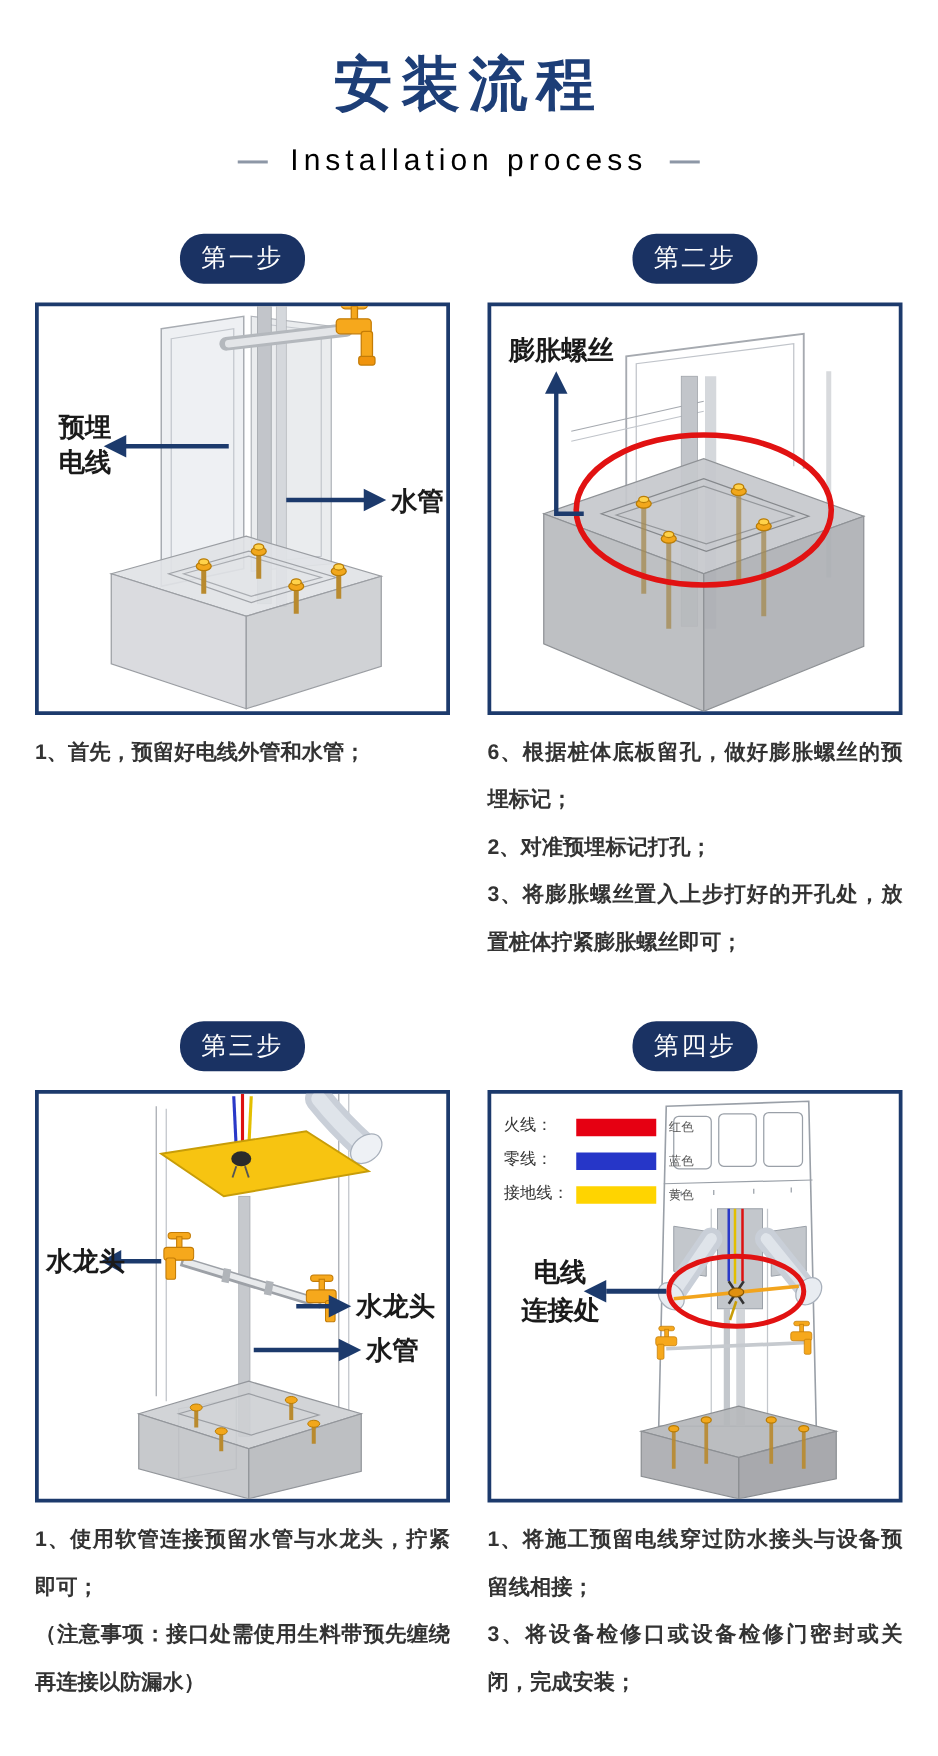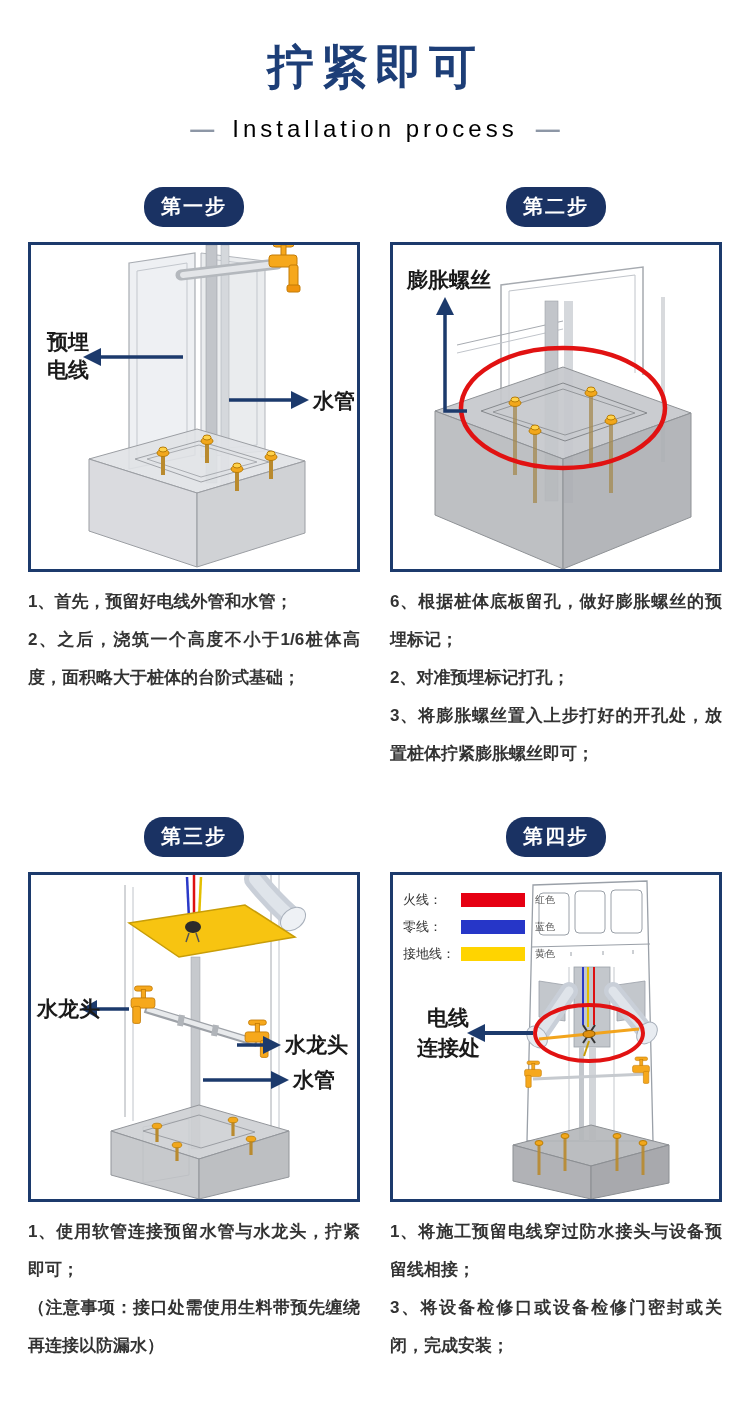--- a/index.html
+++ b/index.html
@@ -10,44 +10,44 @@
   .header { padding-top:36px; text-align:center; }
   .title { font-size:47px; font-weight:700; color:#1d3e77; letter-spacing:7px; }
   .subtitle-row { margin-top:16px; display:flex; justify-content:center; align-items:center; gap:18px; }
   .subtitle { font-size:24px; color:#000000; letter-spacing:4px; }
   .dash { font-size:24px; color:#8d97a6; font-weight:700; }
 
   .content { width:694px; margin:44px auto 0 auto; display:grid;
              grid-template-columns:332px 332px; column-gap:30px; row-gap:44px; }
   .step { display:flex; flex-direction:column; }
   .badge-wrap { text-align:center; margin-bottom:15px; }
-  .badge { display:inline-block; background:#1a3263; color:#ffffff; font-size:20px; font-weight:700;
+  .badge { display:inline-block; background:#1a3263; color:#ffffff; font-size:20px; font-weight:400;
            padding:6px 17px 7px 17px; border-radius:19px; letter-spacing:2px; }
   .diagram { border:3px solid #1c3a6c; width:332px; height:330px; position:relative; background:#ffffff; }
   .diagram svg { display:block; }
   .notes { margin-top:11px;font-weight:bold; }
   .notes p { font-size:17px; line-height:38px; color:#333333; text-align:justify; }
 
   .lbl { font-family:"Liberation Sans","DejaVu Sans",sans-serif; font-size:21px; font-weight:700; fill:#1a1a1a; }
   .arrow { stroke:#1c3a6c; stroke-width:3.5; fill:none; }
   .ahead { fill:#1c3a6c; stroke:none; }
 
   .legend { position:absolute; top:16px; left:10px; display:flex; flex-direction:column; gap:9px; }
-  .legend-row { display:flex; align-items:center; }
+  .legend-row { display:flex; align-items:flex-end; }
   .legend-label { font-size:13px; color:#333; width:58px; }
   .legend-swatch { width:64px; height:14px; display:inline-block; }
   .legend-name { font-size:10px; color:#555; margin-left:10px; }
 </style>
 </head>
 <body>
 
 <div class="page">
 
   <header class="header">
-    <div class="title">拧紧即可</div>
+    <div class="title">安装流程</div>
     <div class="subtitle-row">
       <span class="dash">—</span>
       <span class="subtitle">Installation process</span>
       <span class="dash">—</span>
     </div>
   </header>
 
   <main class="content">
 
     <section class="step">
@@ -113,21 +113,20 @@
           <line x1="152" y1="112" x2="68" y2="112" class="arrow"></line>
           <polygon points="52,112 70,103 70,121" class="ahead"></polygon>
           <text class="lbl"><tspan x="16" y="104">预埋</tspan><tspan x="16" y="132">电线</tspan></text>
           <line x1="198" y1="155" x2="262" y2="155" class="arrow"></line>
           <polygon points="278,155 260,146 260,164" class="ahead"></polygon>
           <text x="282" y="163" class="lbl">水管</text>
         </svg>
       </div>
       <div class="notes">
         <p>1、首先，预留好电线外管和水管；</p>
-        <p>2、之后，浇筑一个高度不小于1/6桩体高度，面积略大于桩体的台阶式基础；</p>
       </div>
     </section>
 
     <section class="step">
       <div class="badge-wrap">
         <span class="badge">第二步</span>
       </div>
       <div class="diagram">
         <svg width="326" height="324" viewBox="0 0 326 324">
 

